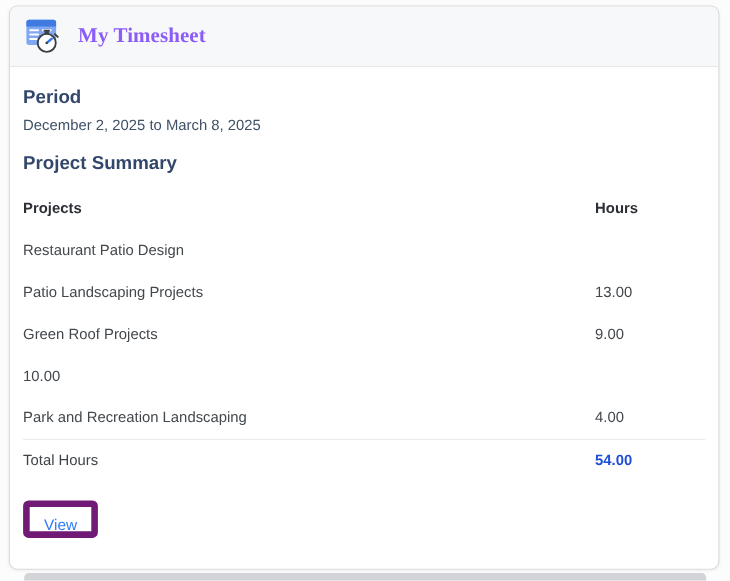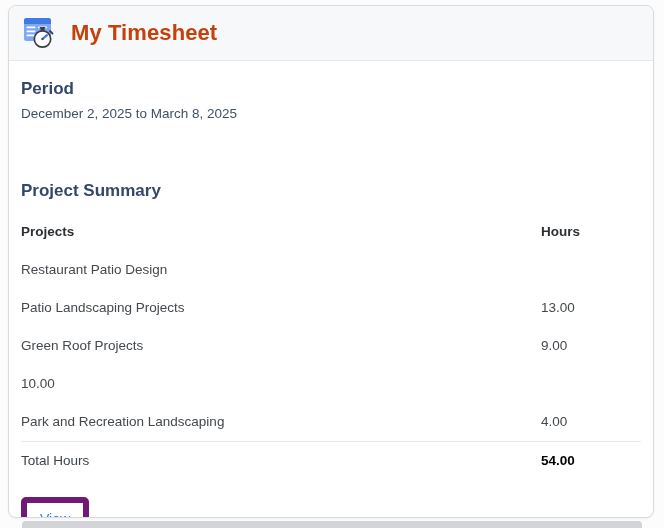--- a/index.html
+++ b/index.html
@@ -14,39 +14,39 @@
     background:#ffffff;border:1px solid #d9dadc;border-radius:8px;
     box-shadow:0 1px 3px rgba(0,0,0,0.05);
     overflow:hidden;box-sizing:border-box;
   }
   .card-header{
     height:54px;background:#f7f8f9;border-bottom:1px solid #e7e8ea;
     display:flex;align-items:center;padding:0 14px;gap:12px;
   }
   .hdr-icon{width:36px;height:33px;display:inline-block;flex:0 0 auto;}
   .card-title{
-    font-size:22px;font-weight:700;color:#c2410c;letter-spacing:.1px;
+    font-size:19px;font-weight:700;color:#8b5cf6;letter-spacing:.1px;font-family:Liberation Serif, serif;
   }
   .card-body{padding:0 12px;}
   .sec-heading{
     font-size:17px;font-weight:700;color:#33476b;line-height:1.05;
   }
   .period-heading{margin-top:19px;}
   .period-range{
     margin-top:9px;font-size:13.5px;color:#3f5166;line-height:1.1;
   }
-  .summary-heading{margin-top:60px;}
+  .summary-heading{margin-top:18px;}
   .table{margin-top:13px;font-size:13.5px;color:#43484d;}
   .trow{display:flex;align-items:center;padding:11px 0 12px 0;gap:29px;}
   .cell-proj{flex:1 1 auto;}
   .cell-hrs{flex:0 0 100px;width:100px;text-align:left;}
   .thead .cell-proj,.thead .cell-hrs{font-weight:700;color:#2c3035;}
   .trow.total{border-top:1px solid #e9eaeb;}
   .trow.total .cell-proj{color:#3f444a;}
-  .trow.total .cell-hrs{font-weight:700;color:#000000;}
+  .trow.total .cell-hrs{font-weight:700;color:#1d4ed8;}
   .view-btn{
     margin:17px 0 0 0;display:inline-block;
     min-width:56px;height:34px;padding:0 13px;
     background:#ffffff;border:6px solid #701a75;border-radius:5px;
     color:#2e7cf6;font-size:14px;font-family:"Liberation Sans", sans-serif;
     cursor:pointer;line-height:32px;
   }
   .next-card-edge{
     position:absolute;left:22px;top:521px;width:620px;height:7px;
     background:#d3d4d7;border-radius:4px 4px 0 0;

